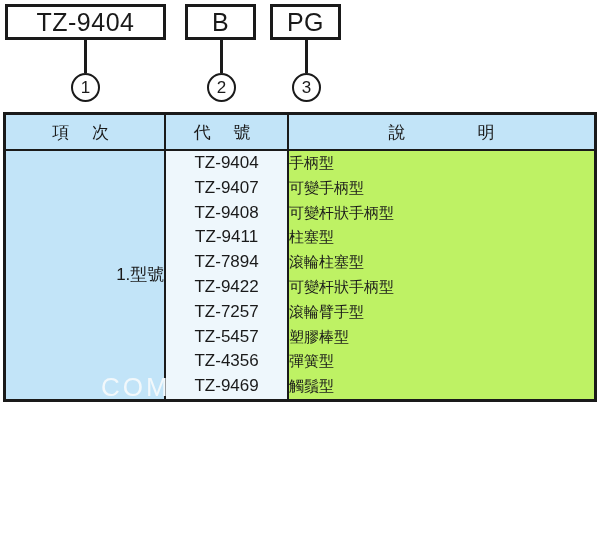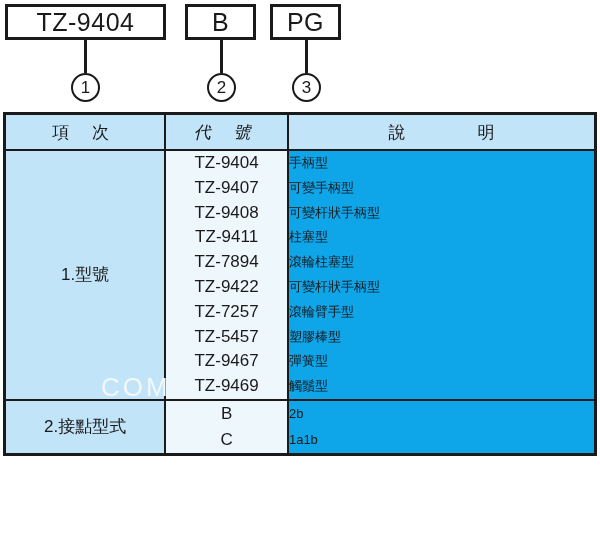--- a/index.html
+++ b/index.html
@@ -94,45 +94,45 @@
   }
 
   thead th {
     background: #c2e4f8;
     height: 34px;
     font-size: 17px;
     color: #1a1a1a;
     text-align: center;
   }
   .hdr-spaced-2 { letter-spacing: 9px; padding-left: 9px; }
-  .hdr-spaced-3 { letter-spacing: 9px; padding-left: 9px; font-style: italic; }
+  .hdr-spaced-3 { letter-spacing: 9px; padding-left: 9px; }
   .hdr-desc {
     display: flex;
     justify-content: center;
     gap: 72px;
   }
 
   td.item-cell {
     background: #c2e4f8;
     font-size: 17px;
     padding-left: 10px;
-    text-align: center;
+    text-align: right;
     color: #1a1a1a;
   }
   td.code-cell {
     background: #eef7fc;
     text-align: center;
     font-size: 17px;
     color: #1a1a1a;
     padding: 6px 0 7px 0;
   }
   td.desc-cell {
-    background: #0ea5e9;
+    background: #bef264;
     text-align: left;
-    font-size: 13px;
+    font-size: 15px;
     color: #1a1a1a;
     padding: 6px 0 7px 12px;
   }
   .stack-line {
     height: 24.8px;
     line-height: 24.8px;
     white-space: nowrap;
   }
   .stack-line.small-gap { height: 26px; line-height: 26px; }
 
@@ -192,46 +192,35 @@
       <td class="item-cell">1.型號</td>
       <td class="code-cell">
         <div class="stack-line">TZ-9404</div>
         <div class="stack-line">TZ-9407</div>
         <div class="stack-line">TZ-9408</div>
         <div class="stack-line">TZ-9411</div>
         <div class="stack-line">TZ-7894</div>
         <div class="stack-line">TZ-9422</div>
         <div class="stack-line">TZ-7257</div>
         <div class="stack-line">TZ-5457</div>
-        <div class="stack-line">TZ-9467</div>
+        <div class="stack-line">TZ-4356</div>
         <div class="stack-line">TZ-9469</div>
       </td>
       <td class="desc-cell">
         <div class="stack-line">手柄型</div>
         <div class="stack-line">可變手柄型</div>
         <div class="stack-line">可變杆狀手柄型</div>
         <div class="stack-line">柱塞型</div>
         <div class="stack-line">滾輪柱塞型</div>
         <div class="stack-line">可變杆狀手柄型</div>
         <div class="stack-line">滾輪臂手型</div>
         <div class="stack-line">塑膠棒型</div>
         <div class="stack-line">彈簧型</div>
         <div class="stack-line">觸鬚型</div>
       </td>
     </tr>
 
-    <tr>
-      <td class="item-cell">2.接點型式</td>
-      <td class="code-cell">
-        <div class="stack-line small-gap">B</div>
-        <div class="stack-line small-gap">C</div>
-      </td>
-      <td class="desc-cell">
-        <div class="stack-line small-gap">2b</div>
-        <div class="stack-line small-gap">1a1b</div>
-      </td>
-    </tr>
 
 
   </tbody>
 </table>
 
 <div id="watermark">COM</div>
 
 </body></html>

